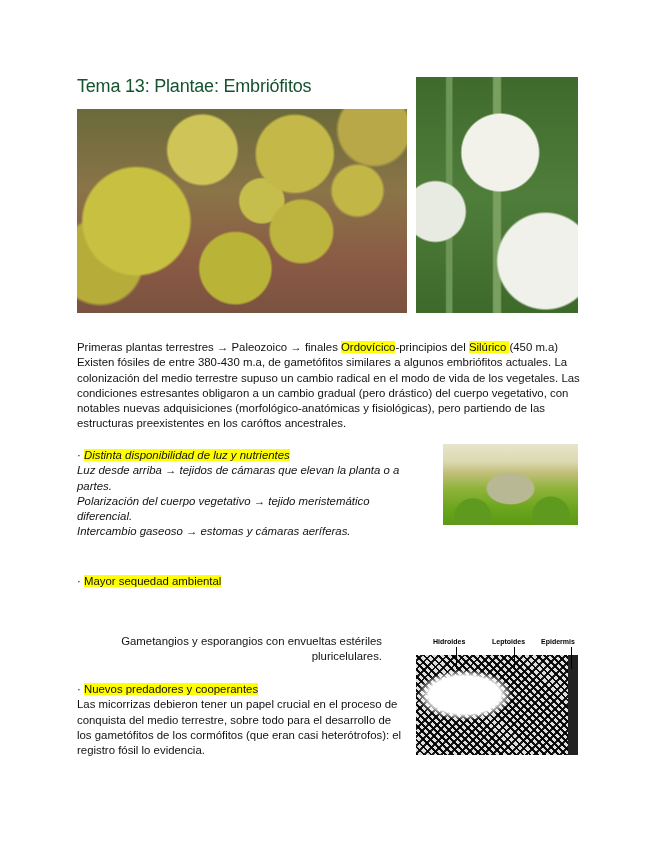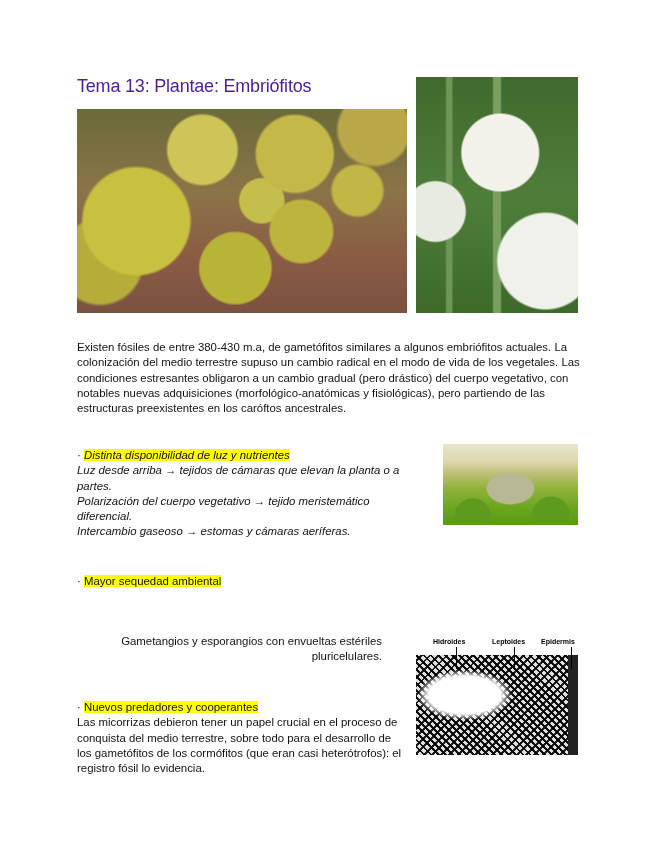--- a/index.html
+++ b/index.html
@@ -1,20 +1,20 @@
 <!DOCTYPE html>
 <html><head>
   <meta charset="utf-8">
   <style>
     html, body { margin: 0; padding: 0; background: #ffffff; }
     body { width: 655px; height: 848px; position: relative; overflow: hidden;
            font-family: "Liberation Sans", sans-serif; color: #111; }
     .page { position: absolute; left: 0; top: 0; width: 655px; height: 848px; background: #fff; }
     .title { position: absolute; left: 77px; top: 76px; font-size: 18px; font-weight: normal;
-             letter-spacing: -0.2px; color: #4c1d95; margin: 0; }
+             letter-spacing: -0.2px; color: #14532d; margin: 0; }
     .img { position: absolute; overflow: hidden; }
     .txt { position: absolute; font-size: 11.4px; line-height: 15.3px; color: #111; }
     .txt p { margin: 0; }
     .hl { background: #ffff00; }
     
     #cactus { left: 77px; top: 109px; width: 330px; height: 204px;
       background:
         radial-gradient(circle at 18% 55%, #c8c040 0 18%, transparent 19%),
         radial-gradient(circle at 48% 78%, #b9b438 0 15%, transparent 16%),
         radial-gradient(circle at 38% 20%, #cfc458 0 13%, transparent 14%),
@@ -62,20 +62,23 @@
 <body>
 
 <div class="page">
 
   <h1 class="title">Tema 13: Plantae: Embriófitos</h1>
 
   <div class="img" id="cactus" title="barrel cactus photo"></div>
   <div class="img" id="onion" title="onion flower (Allium) photo"></div>
 
   <div class="txt" style="left:77px; top:340px; width:505px;">
+    <p>
+      <span>Primeras plantas terrestres → Paleozoico → finales </span><span class="hl">Ordovícico</span><span>-principios del </span><span class="hl">Silúrico </span><span>(450 m.a)</span>
+    </p>
     <p>Existen fósiles de entre 380-430 m.a, de gametófitos similares a algunos embriófitos actuales. La colonización del medio terrestre supuso un cambio radical en el modo de vida de los vegetales. Las condiciones estresantes obligaron a un cambio gradual (pero drástico) del cuerpo vegetativo, con notables nuevas adquisiciones (morfológico-anatómicas y fisiológicas), pero partiendo de las estructuras preexistentes en los caróftos ancestrales.</p>
   </div>
 
   <div class="txt" style="left:77px; top:448px; width:335px;font-style:italic;">
     <p><span>· </span><span class="hl">Distinta disponibilidad de luz y nutrientes</span></p>
     <p>Luz desde arriba → tejidos de cámaras que elevan la planta o a partes.</p>
     <p>Polarización del cuerpo vegetativo → tejido meristemático diferencial.</p>
     <p>Intercambio gaseoso → estomas y cámaras aeríferas.</p>
   </div>
 
@@ -92,18 +95,18 @@
     <span class="lbl" style="left:17px;">Hidroides</span>
     <span class="lbl" style="left:76px;">Leptoides</span>
     <span class="lbl" style="left:125px;">Epidermis</span>
     <div class="scan"></div>
     <div class="scan-edge"></div>
     <div class="pointer" style="left:40px;"></div>
     <div class="pointer" style="left:98px;"></div>
     <div class="pointer" style="left:155px;"></div>
   </div>
 
-  <div class="txt" style="left:77px; top:700px; width:330px;">
+  <div class="txt" style="left:77px; top:682px; width:330px;">
     <p><span>· </span><span class="hl">Nuevos predadores y cooperantes</span></p>
     <p>Las micorrizas debieron tener un papel crucial en el proceso de conquista del medio terrestre, sobre todo para el desarrollo de los gametófitos de los cormófitos (que eran casi heterótrofos): el registro fósil lo evidencia.</p>
   </div>
 
 </div>
 
 </body></html>

